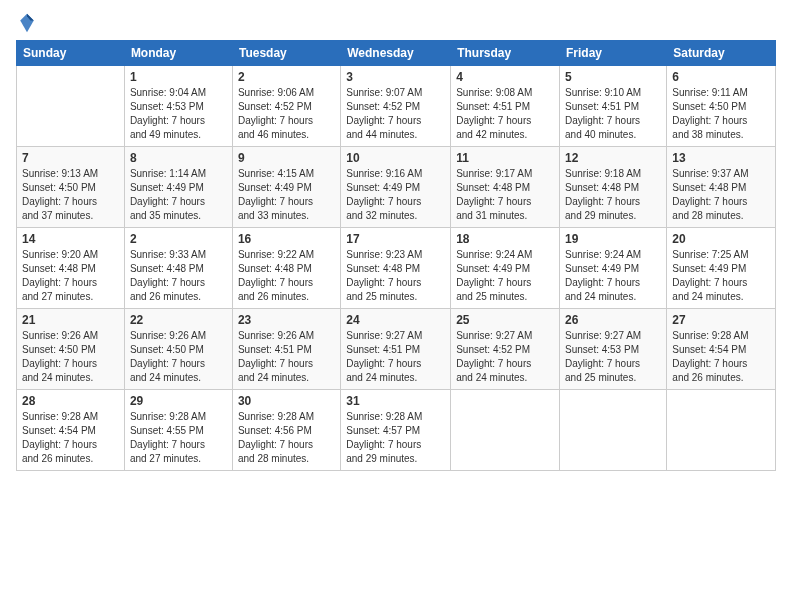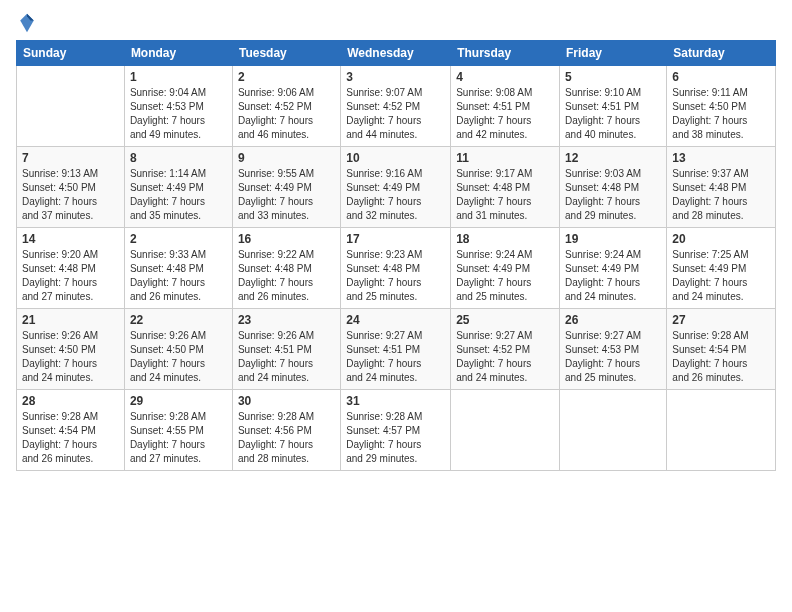--- a/index.html
+++ b/index.html
@@ -205,21 +205,21 @@
             <div class="day-info">
               <div>Sunrise: 1:14 AM</div>
               <div>Sunset: 4:49 PM</div>
               <div>Daylight: 7 hours</div>
               <div>and 35 minutes.</div>
             </div>
           </td>
           <td>
             <div class="day-number">9</div>
             <div class="day-info">
-              <div>Sunrise: 9:55 AM</div>
+              <div>Sunrise: 4:15 AM</div>
               <div>Sunset: 4:49 PM</div>
               <div>Daylight: 7 hours</div>
               <div>and 33 minutes.</div>
             </div>
           </td>
           <td>
             <div class="day-number">10</div>
             <div class="day-info">
               <div>Sunrise: 9:16 AM</div>
               <div>Sunset: 4:49 PM</div>
@@ -232,21 +232,21 @@
             <div class="day-info">
               <div>Sunrise: 9:17 AM</div>
               <div>Sunset: 4:48 PM</div>
               <div>Daylight: 7 hours</div>
               <div>and 31 minutes.</div>
             </div>
           </td>
           <td>
             <div class="day-number">12</div>
             <div class="day-info">
-              <div>Sunrise: 9:03 AM</div>
+              <div>Sunrise: 9:18 AM</div>
               <div>Sunset: 4:48 PM</div>
               <div>Daylight: 7 hours</div>
               <div>and 29 minutes.</div>
             </div>
           </td>
           <td>
             <div class="day-number">13</div>
             <div class="day-info">
               <div>Sunrise: 9:37 AM</div>
               <div>Sunset: 4:48 PM</div>

